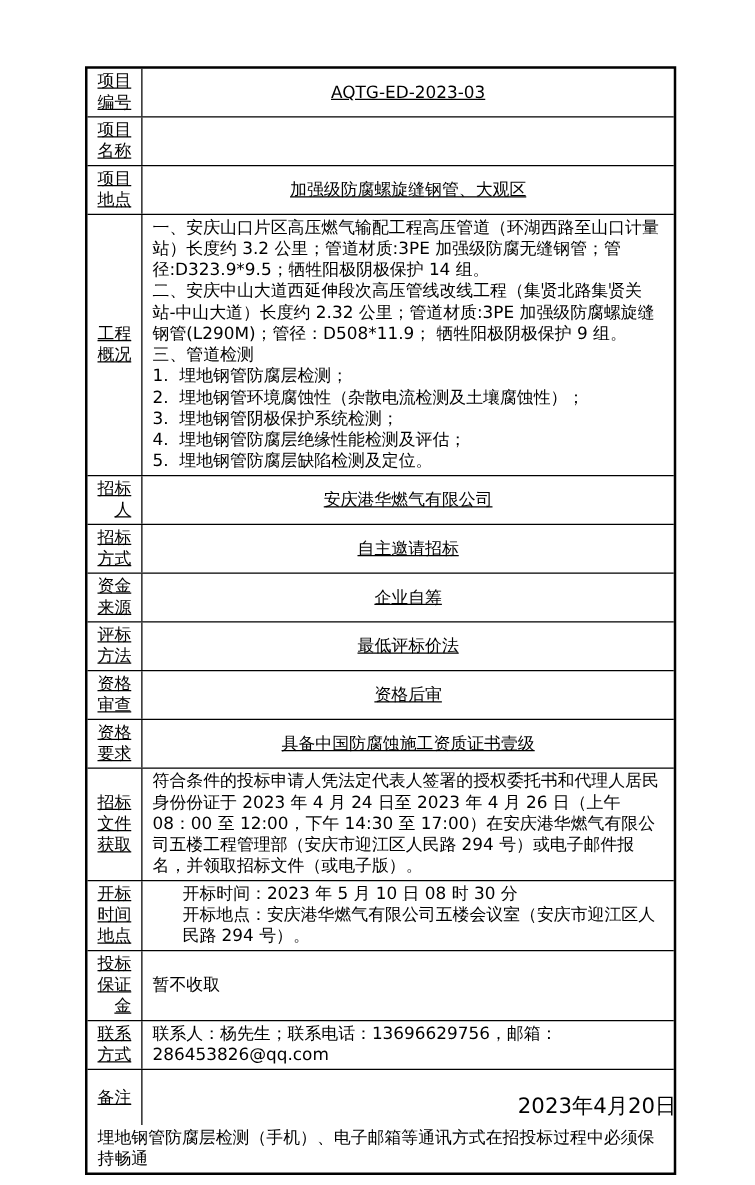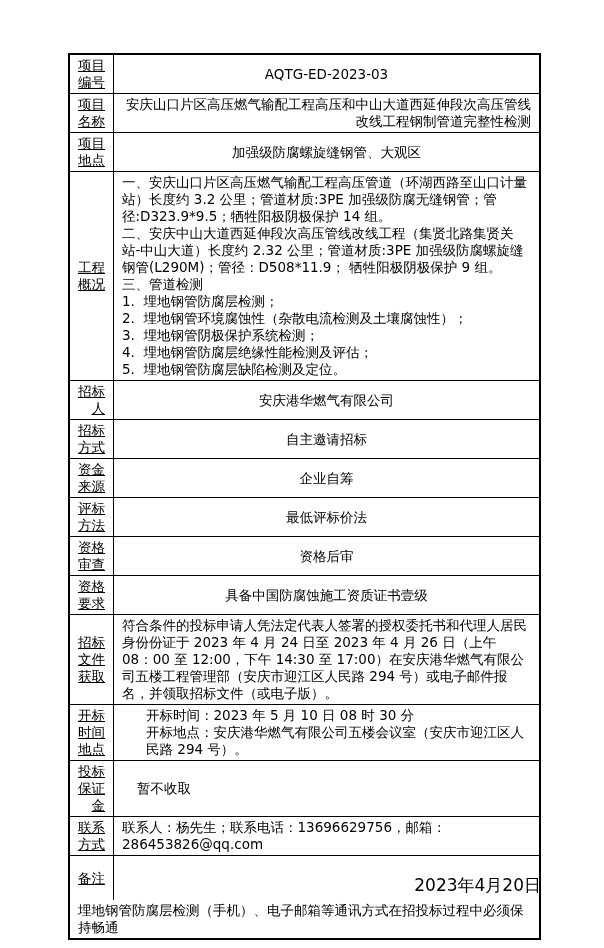--- a/index.html
+++ b/index.html
@@ -49,32 +49,33 @@
   }
   .value {
     flex: 1 1 auto;
     display: flex;
     align-items: center;
     padding: 2px 8px;
     white-space: pre-wrap;
   }
   .value.center {
     justify-content: center;
-    text-align: right;
+    text-align: left;
+    text-decoration: underline;
   }
   .value.left {
     justify-content: flex-start;
     text-align: left;
   }
   
   .row-s    { min-height: 36px; }
   .row-gk   { min-height: 205px; }
   .row-file { min-height: 76px; }
   .row-time { min-height: 52px; gap: 24px; }
-  .row-bond { min-height: 53px; gap: 15px; }
+  .row-bond { min-height: 53px; }
   .row-note { min-height: 42px; flex-direction: column; }
   .footer-date {
     position: absolute;
     top: 876px;
     left: 68px;
     width: 473px;
     text-align: right;
     font-size: 17px;
     line-height: 18px;
   }
@@ -88,21 +89,20 @@
 
     <div class="row row-s">
       <div class="cell label">项目
 编号</div>
       <div class="cell value center">AQTG-ED-2023-03</div>
     </div>
 
     <div class="row row-s">
       <div class="cell label">项目
 名称</div>
-      <div class="cell value center">安庆山口片区高压燃气输配工程高压和中山大道西延伸段次高压管线改线工程钢制管道完整性检测</div>
     </div>
 
     <div class="row row-s">
       <div class="cell label">项目
 地点</div>
       <div class="cell value center">加强级防腐螺旋缝钢管、大观区</div>
     </div>
 
     <div class="row row-gk">
       <div class="cell label">工程

